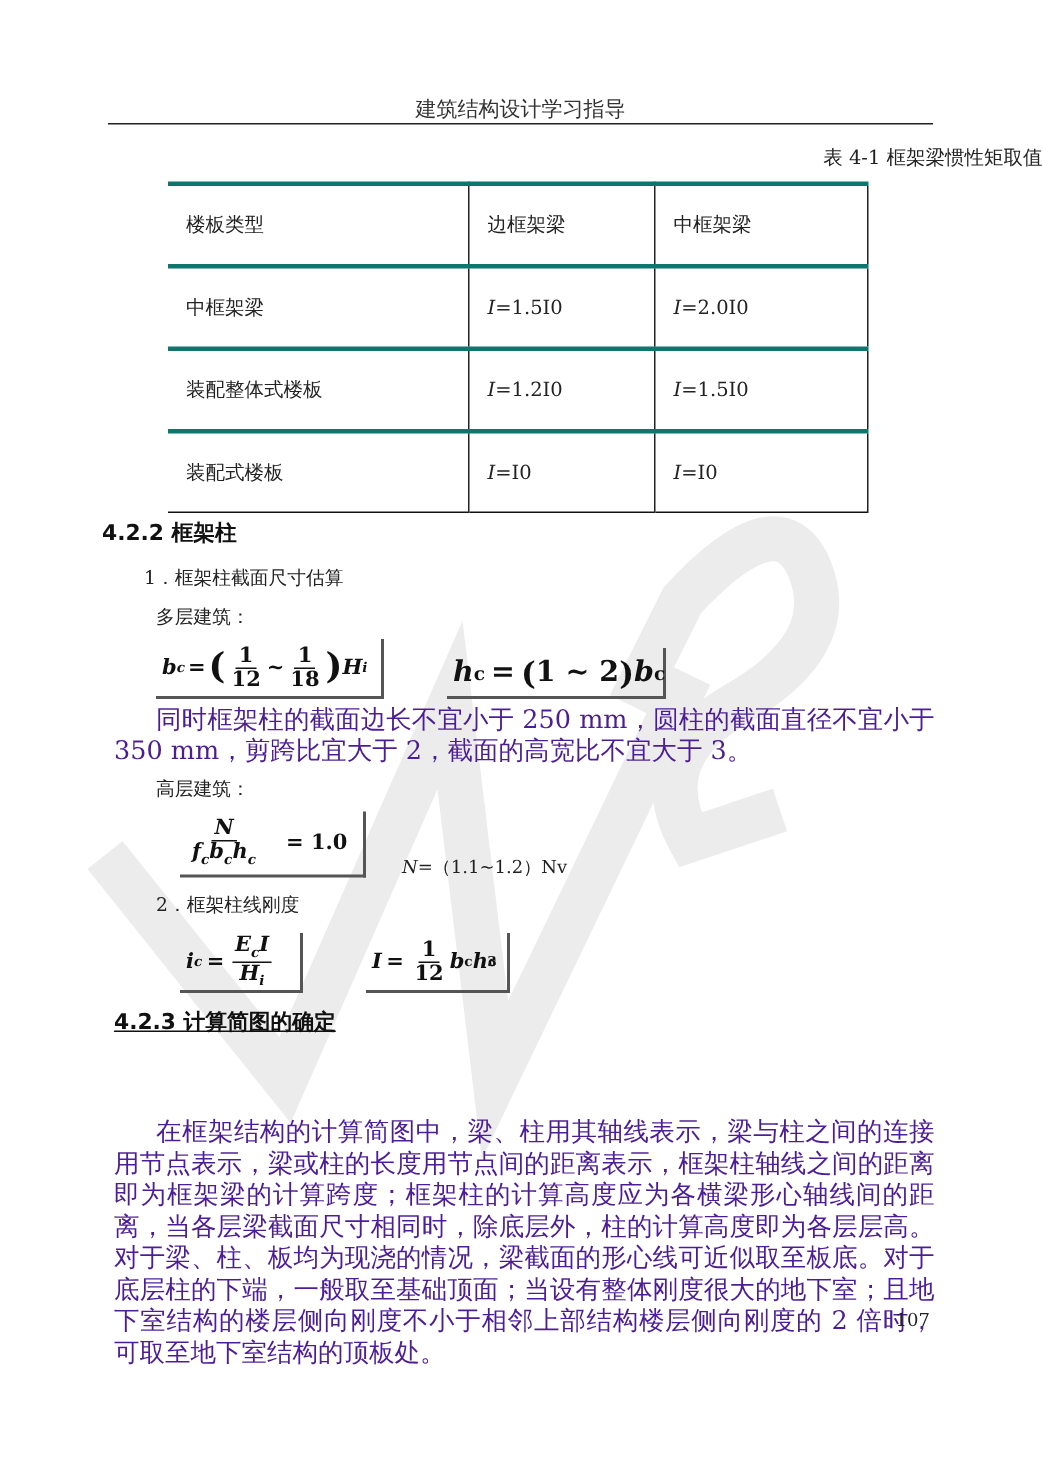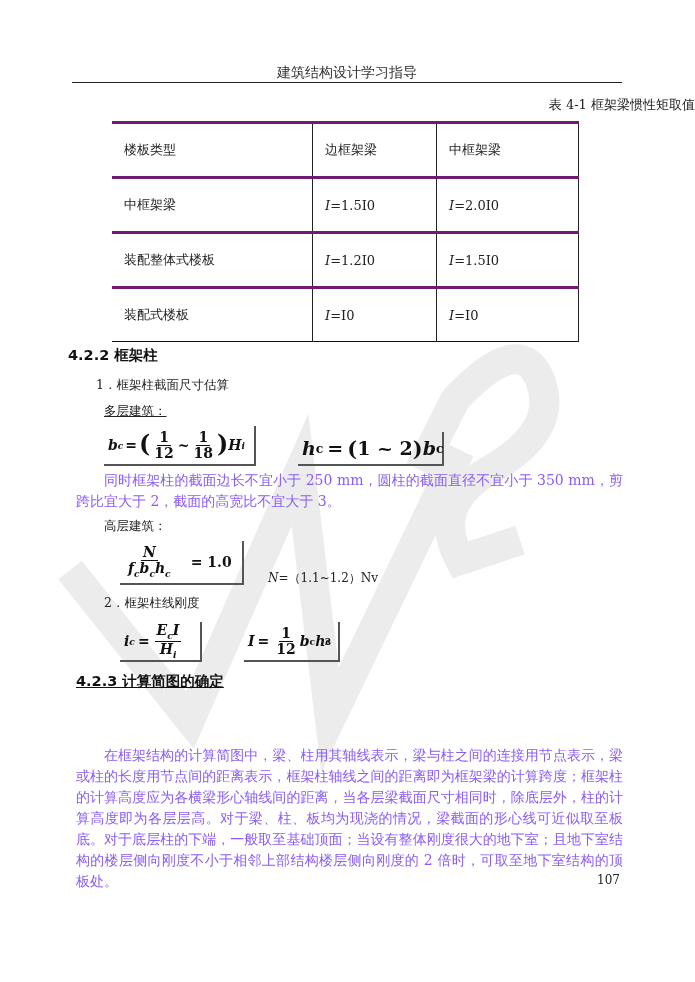--- a/index.html
+++ b/index.html
@@ -10,28 +10,28 @@
   .running-header { position:absolute; left:72px; top:64px; width:550px; text-align:center;
          font-size:14px; color:#333; }
   .header-rule { position:absolute; left:72px; top:82px; width:550px; height:0; border-top:1px solid #222; }
   .table-caption { position:absolute; left:0; width:695px; top:96px; text-align:right; font-size:13px; color:#222; }
   table.inertia { position:absolute; left:112px; top:121px; width:467px; border-collapse:collapse;
          font-size:13px; }
   table.inertia td { height:52px; padding:0 0 0 12px; border-left:1px solid #222; border-right:1px solid #222;
          vertical-align:middle; color:#222; }
   table.inertia tr td:first-child { border-left:none; }
   table.inertia tr td:last-child { border-right:1px solid #222; }
-  table.inertia tr { border-top:3px solid #701a75; }
+  table.inertia tr { border-top:3px solid #0f766e; }
   table.inertia tr.last { border-bottom:1.5px solid #111; }
   table.inertia .c1 { width:188px; }
   table.inertia .c2 { width:111px; }
   i.v { font-style:italic; }
   h3 { position:absolute; margin:0; font-size:14.5px; font-weight:bold; font-family:"DejaVu Sans","Liberation Sans",sans-serif; color:#111; }
   .p { position:absolute; font-size:12.5px; line-height:21px; color:#222; }
-  .body-text { position:absolute; left:76px; width:547px; font-size:14px; line-height:21px; color:#8b5cf6; text-align:justify; }
+  .body-text { position:absolute; left:76px; width:547px; font-size:17px; line-height:21px; color:#4c1d95; text-align:justify; }
   .formula { position:absolute; font-family:"DejaVu Serif","Liberation Serif",serif; font-weight:bold; font-style:italic;
          color:#111; border-right:2px solid #555; border-bottom:2px solid #555; box-sizing:border-box;
          display:flex; align-items:center; padding-left:4px; white-space:nowrap; }
   .frac { display:inline-flex; flex-direction:column; align-items:center; vertical-align:middle; margin:0 2px; }
   .frac .num { border-bottom:1.5px solid #111; padding:0 2px; line-height:1.05; }
   .frac .den { padding:0 2px; line-height:1.05; }
   .up { font-style:normal; }
   sub, sup { font-size:65%; }
   .paren { font-size:170%; font-style:normal; font-weight:bold; line-height:1; }
   .page-number { position:absolute; left:597px; top:873px; font-size:12px; color:#222; }
@@ -73,21 +73,21 @@
     <tr class="last">
       <td class="c1">装配式楼板</td>
       <td class="c2"><i class="v">I</i><span>=I0</span></td>
       <td><i class="v">I</i><span>=I0</span></td>
     </tr>
   </tbody>
     </table>
 
   <h3 style="left:68px; top:346px;">4.2.2  框架柱</h3>
   <div class="p" style="left:96px; top:374px;">1．框架柱截面尺寸估算</div>
-  <div class="p" style="left:104px; top:400px;text-decoration:underline;">多层建筑：</div>
+  <div class="p" style="left:104px; top:400px;">多层建筑：</div>
 
   <div class="formula" style="left:104px; top:426px; width:152px; height:40px; font-size:14px;">
     <span>b</span>
       <sub>c</sub>
     <span class="up" style="margin:0 2px">=</span>
     <span class="paren">(</span>
     <span class="frac up">
         <span class="num">1</span>
         <span class="den">12</span>
       </span>

